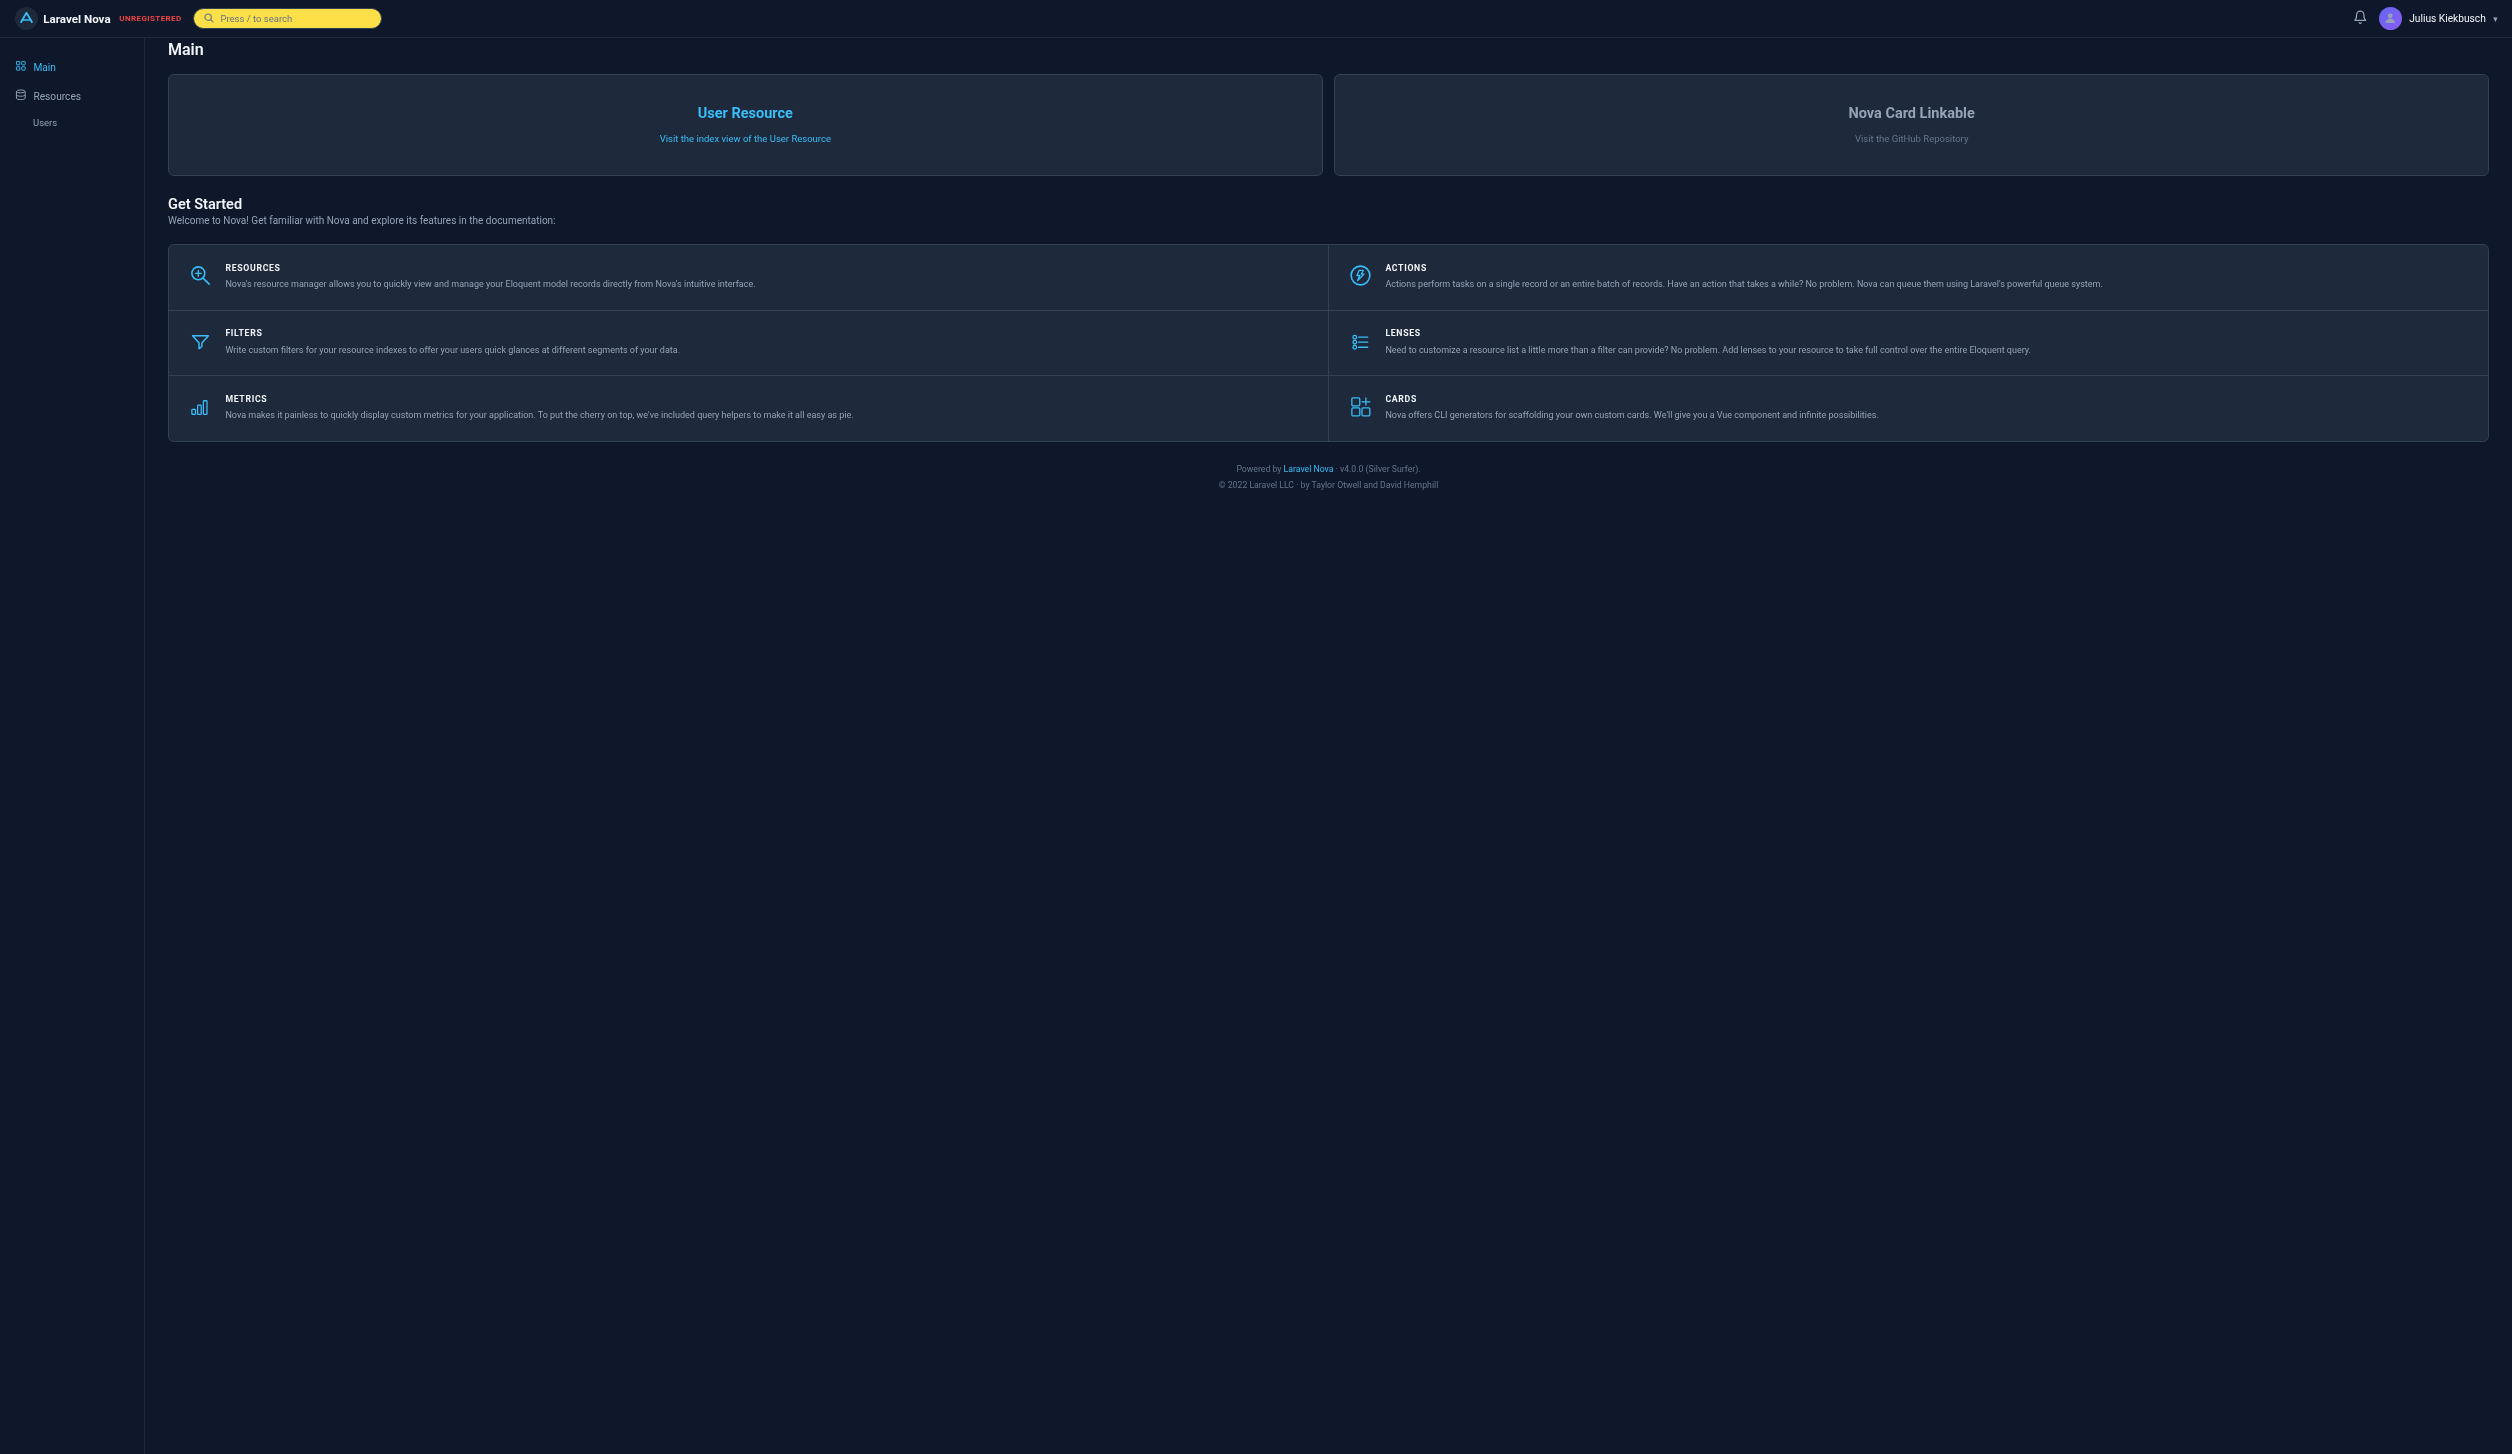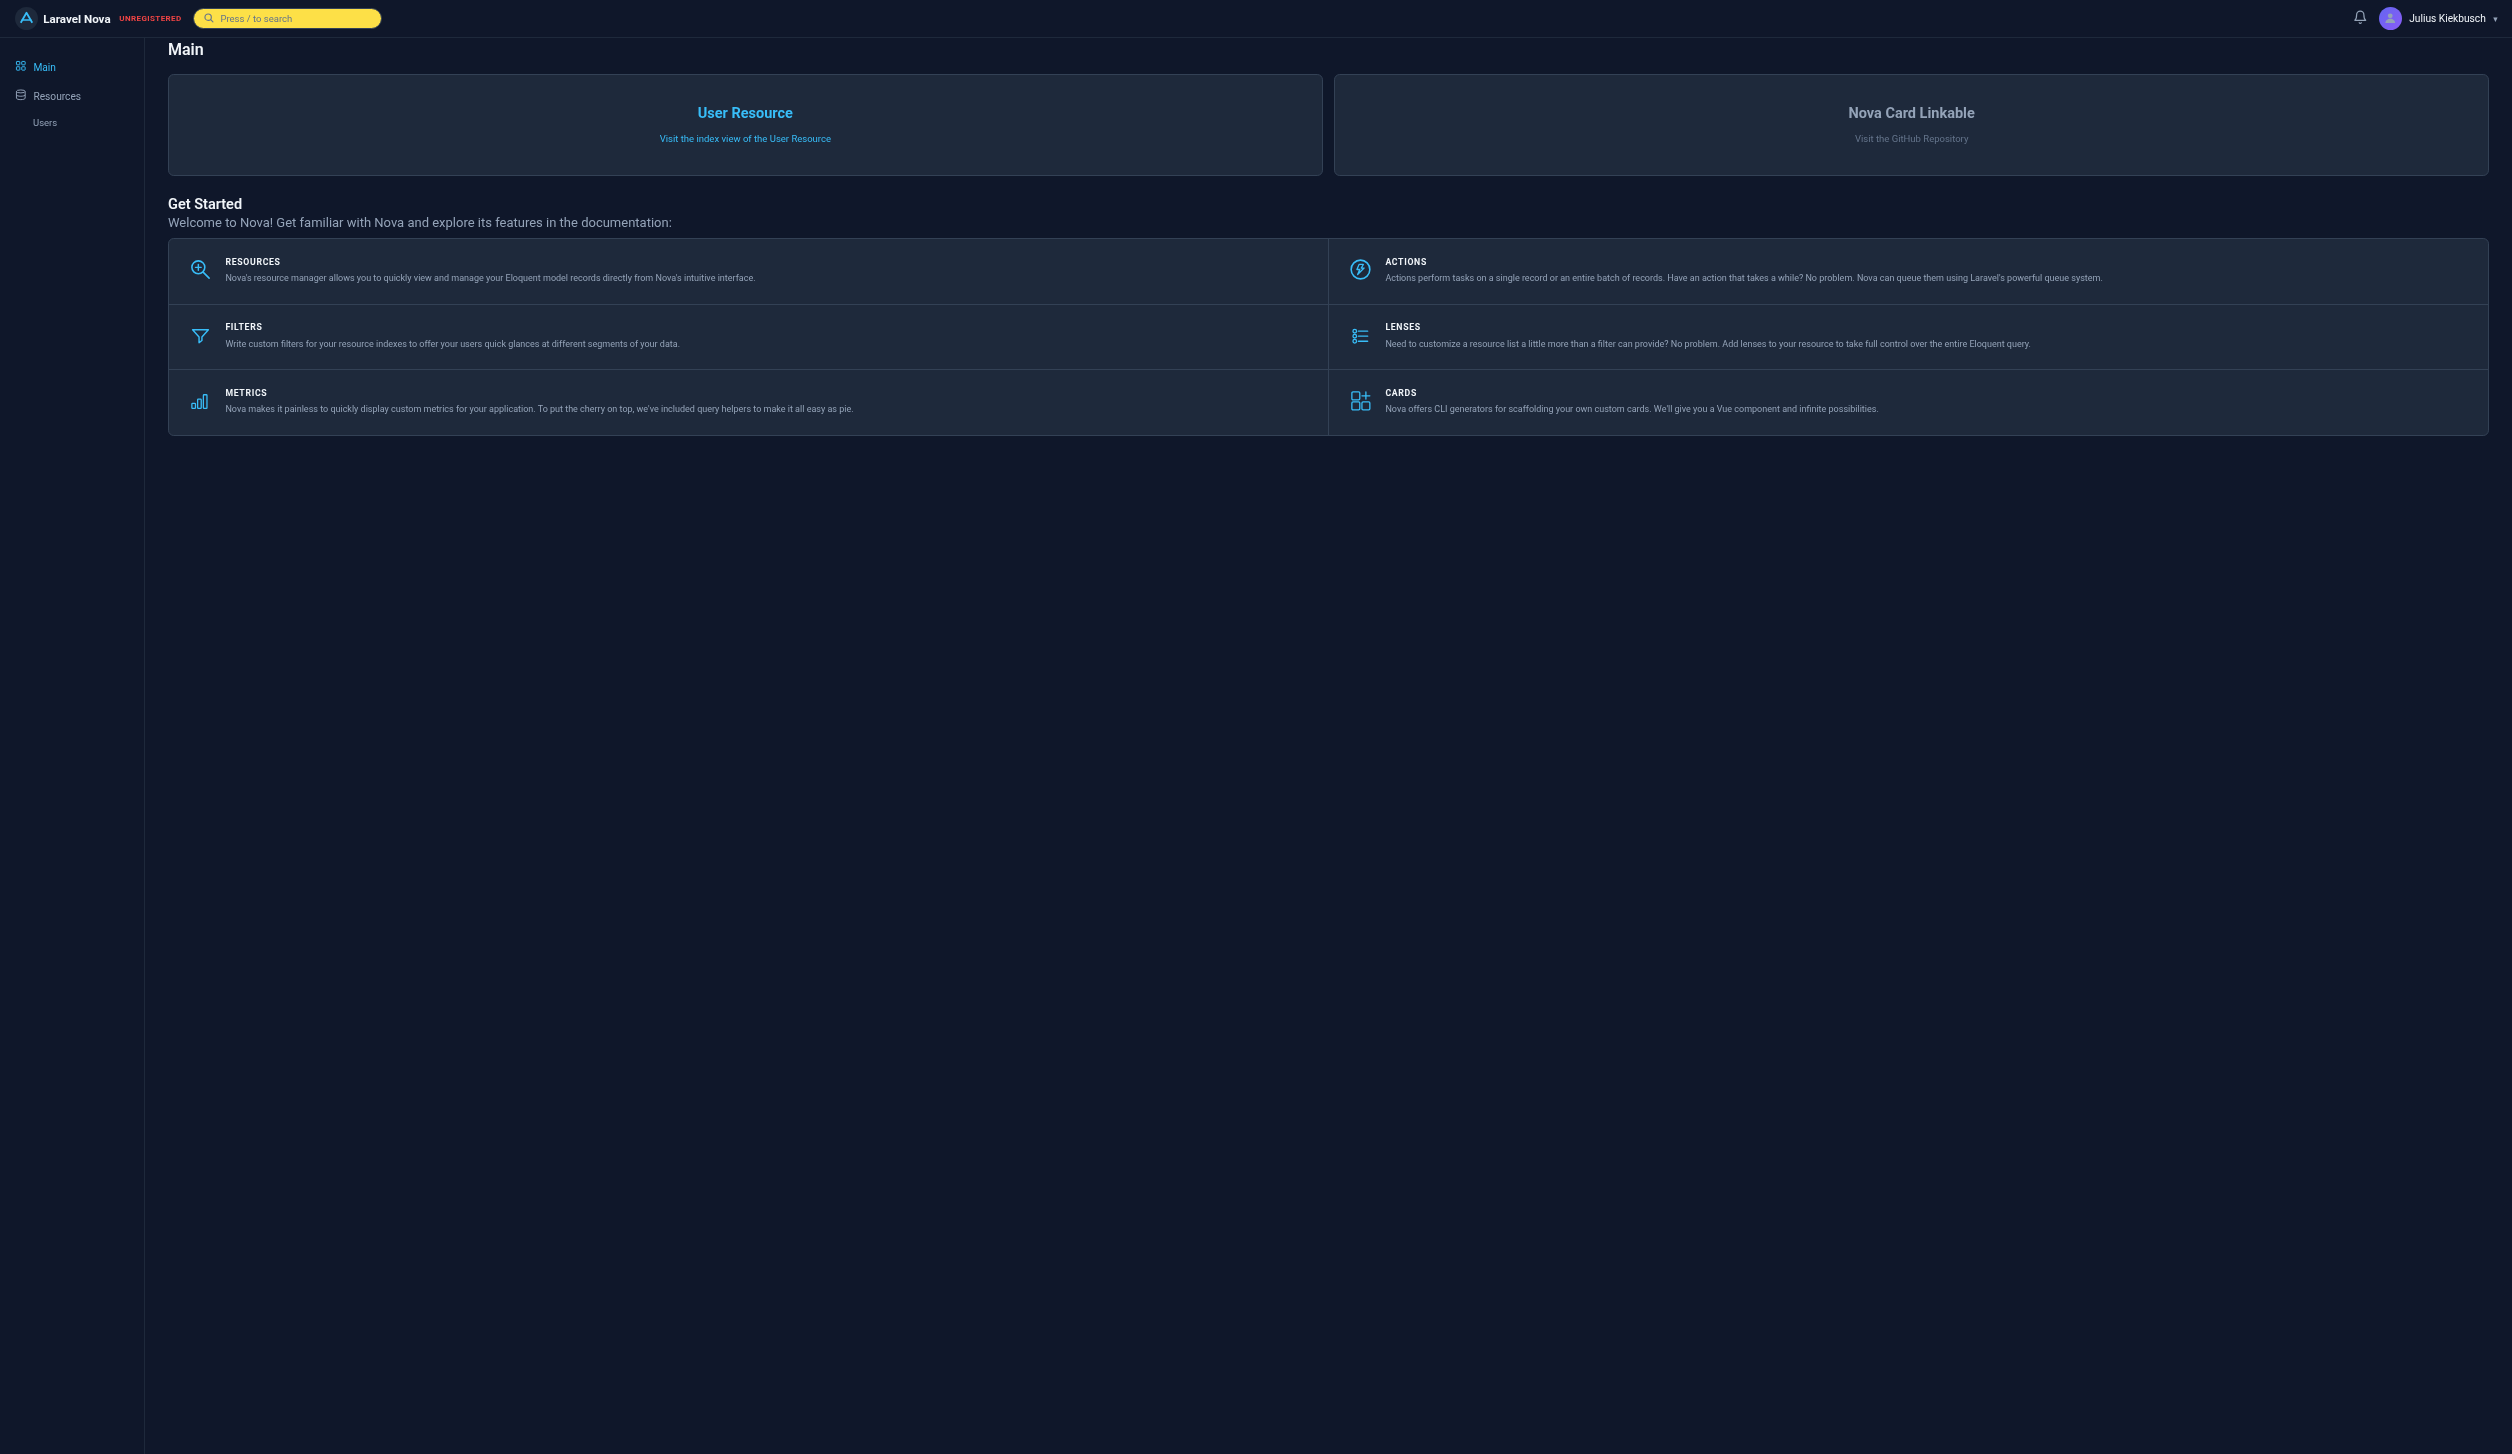--- a/index.html
+++ b/index.html
@@ -198,22 +198,22 @@
 
     
     .section-title {
       color: #f1f5f9;
       font-size: 14.5px;
       font-weight: 600;
       margin-bottom: 2px;
     }
     .section-desc {
       color: #94a3b8;
-      font-size: 13px;
-      margin-bottom: 8px;
+      font-size: 10px;
+      margin-bottom: 18px;
     }
 
     
     .feature-grid {
       background-color: #1e293b;
       border: 0.7px solid #334155;
       border-radius: 5.8px;
       overflow: hidden;
     }
     .feature-row {
@@ -450,16 +450,24 @@
             </svg>
           </div>
           <div class="feature-content">
             <div class="feature-title">CARDS</div>
             <div class="feature-text">Nova offers CLI generators for scaffolding your own custom cards. We'll give you a Vue component and infinite possibilities.</div>
           </div>
         </div>
       </div>
     </div>
 
+    <div class="footer">
+      <div>
+        <span>Powered by</span>
+        <a class="footer-link" href="#">Laravel Nova</a>
+        <span>· v4.0.0 (Silver Surfer).</span>
+      </div>
+      <div>© 2022 Laravel LLC · by Taylor Otwell and David Hemphill</div>
+    </div>
 
   </main>
 </div>
 
 
 </body></html>

